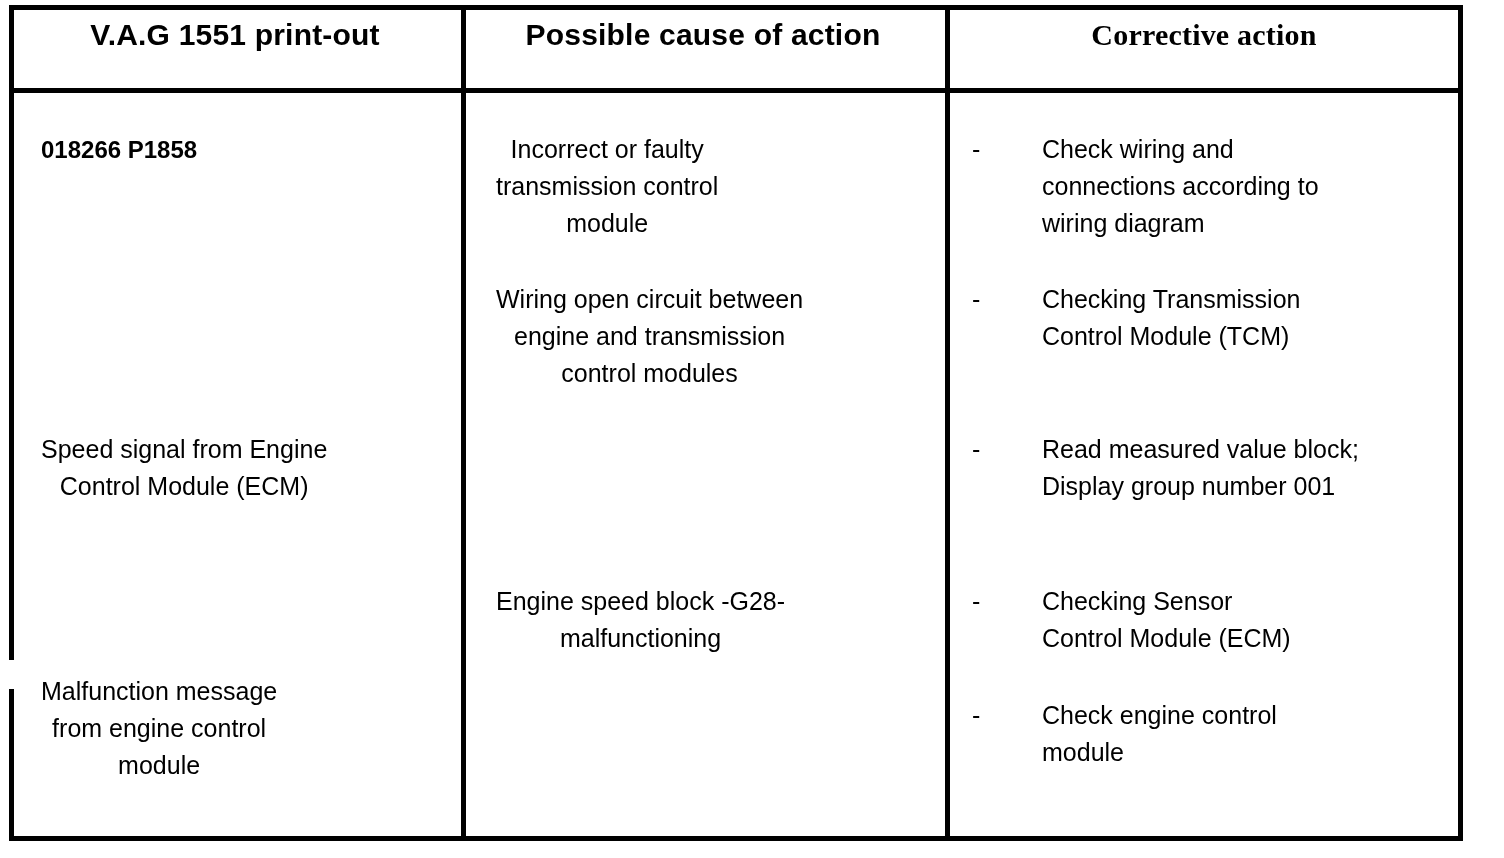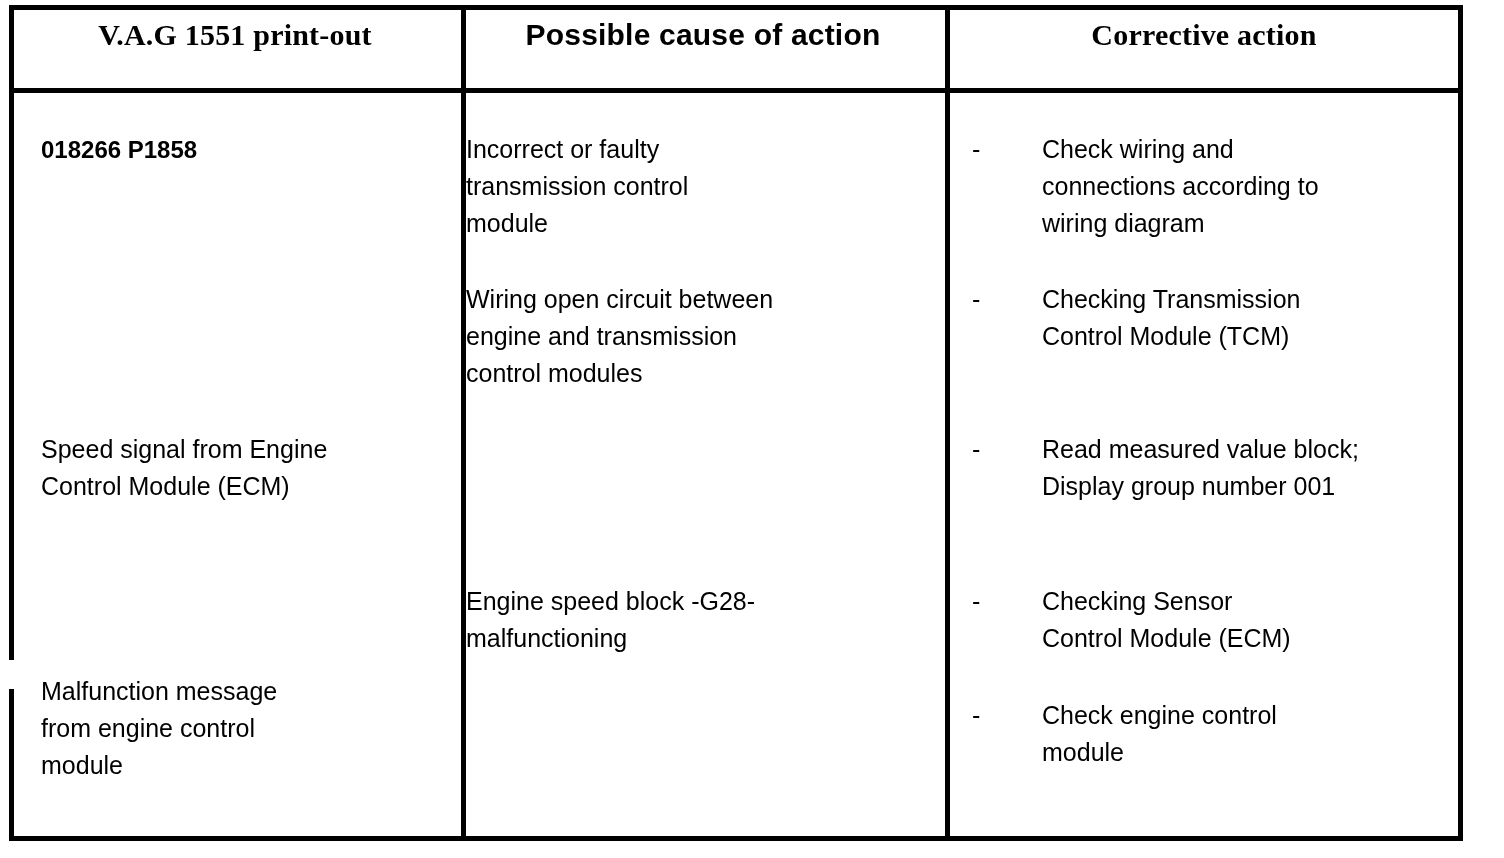--- a/index.html
+++ b/index.html
@@ -52,21 +52,21 @@
     width: 1454px; height: 78px;
     display: flex;
   }
   .head-cell {
     display: flex;
     align-items: flex-start;
     justify-content: center;
     padding-top: 8px;
     box-sizing: border-box;
   }
-  .head-cell-1 { width: 452px; font-family: Liberation Serif, serif; }
+  .head-cell-1 { width: 452px; }
   .head-cell-2 { width: 484px; }
   .head-cell-3 { width: 518px; font-family: Liberation Serif, serif; }
   .head-cell span {
     font-size: 30px;
     font-weight: bold;
     letter-spacing: 0.2px;
     white-space: nowrap;
   }
 
   
@@ -75,28 +75,29 @@
     left: 0; top: 88px;
     width: 1454px; height: 743px;
   }
   .col {
     position: absolute;
     top: 0;
     height: 743px;
     box-sizing: border-box;
   }
   .col-1 { left: 0;    width: 452px; padding-left: 32px; }
-  .col-2 { left: 457px; width: 479px; }
+  .col-2 { left: 457px; width: 479px; padding-left: 30px; }
   .col-3 { left: 941px; width: 513px; padding-left: 22px; }
 
   .blk {
     position: absolute;
     font-size: 25px;
     line-height: 37px;
     white-space: pre-line;
+    text-align: center;
   }
   .blk.bold { font-weight: bold; font-size: 24px; }
 
   .bullet-blk {
     position: absolute;
     font-size: 25px;
     line-height: 37px;
     display: flex;
     gap: 12px;
   }

